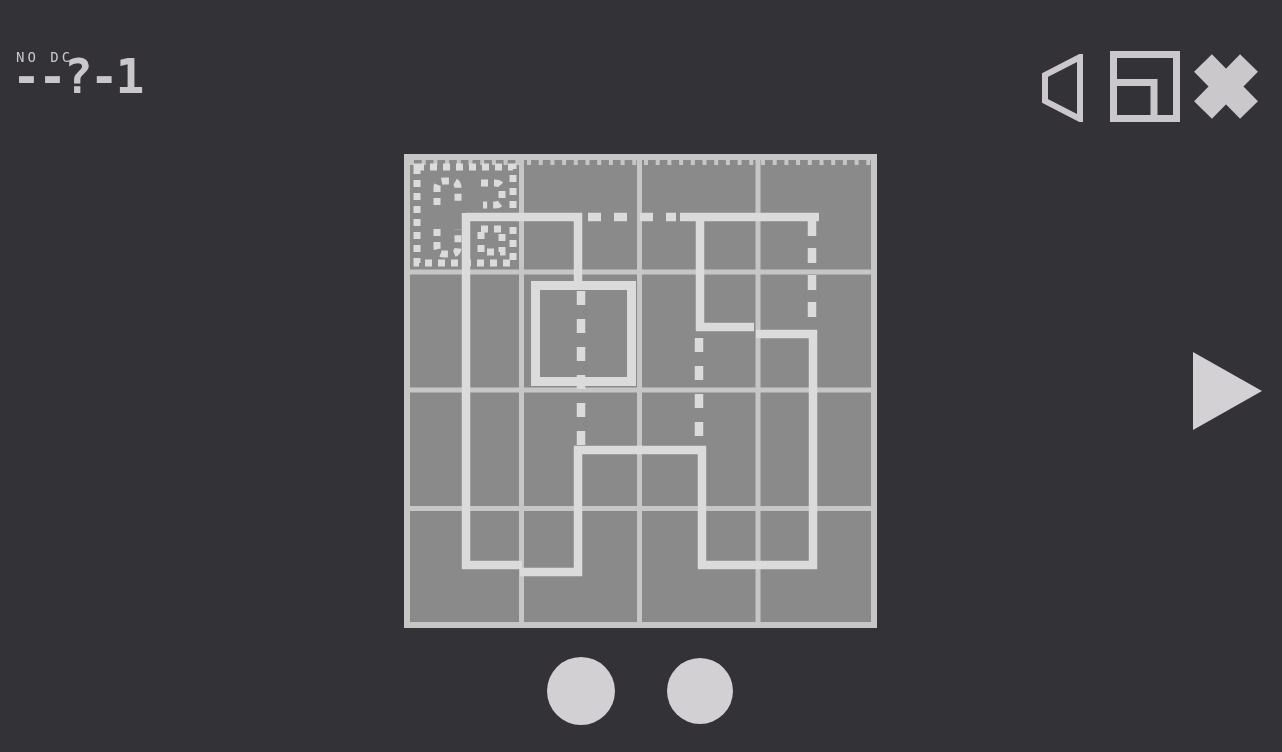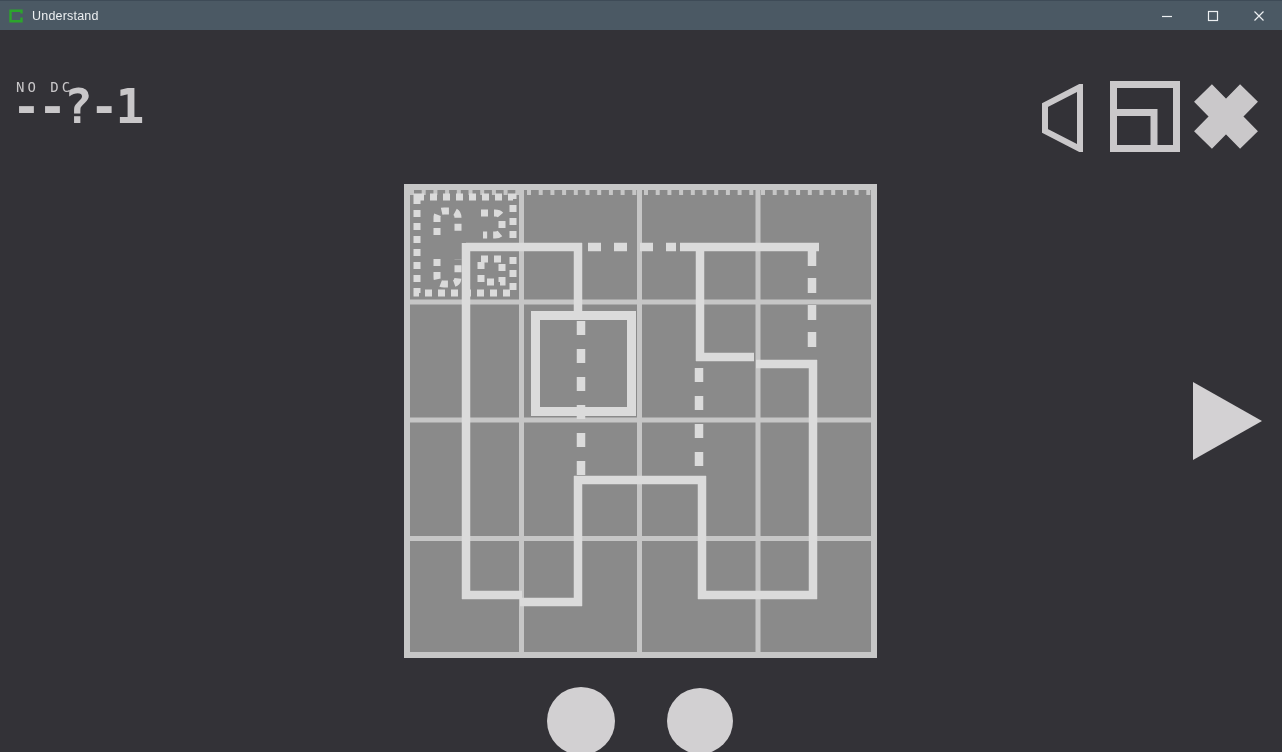--- a/index.html
+++ b/index.html
@@ -48,45 +48,20 @@
   .dot{position:absolute;width:68px;height:68px;border-radius:50%;
     background:var(--circle-fill);border:none;cursor:default;}
   .dot-left{left:547px;top:657px;}
   .dot-right{left:667px;top:657px;width:66px;height:66px;top:658px;}
 </style>
 </head>
 <body>
 
 <div class="window">
 
-  <div class="titlebar">
-    <span class="app-icon">
-      <svg width="16" height="16" viewBox="0 0 16 16">
-        <path d="M13.5 5.5 V2.7 H2.5 V13.3 H13.5 V9.5" fill="none" stroke="var(--logo-green)" stroke-width="2.4"></path>
-      </svg>
-    </span>
-    <span class="title">Understand</span>
-    <div class="win-controls">
-      <button class="win-btn">
-        <svg width="12" height="12" viewBox="0 0 12 12">
-          <path d="M1 6.5 H11" stroke="#edf0f2" stroke-width="1.2" fill="none"></path>
-        </svg>
-      </button>
-      <button class="win-btn">
-        <svg width="12" height="12" viewBox="0 0 12 12">
-          <rect x="1.5" y="1.5" width="9" height="9" stroke="#edf0f2" stroke-width="1.2" fill="none"></rect>
-        </svg>
-      </button>
-      <button class="win-btn">
-        <svg width="12" height="12" viewBox="0 0 12 12">
-          <path d="M1.5 1.5 L10.5 10.5 M10.5 1.5 L1.5 10.5" stroke="#edf0f2" stroke-width="1.2" fill="none"></path>
-        </svg>
-      </button>
-    </div>
-  </div>
 
   <div class="stage">
 
     <div class="hud-rule">NO DC</div>
     <div class="hud-code">--?-1</div>
 
     <button class="tool-btn btn-volume">
       <svg width="42" height="68" viewBox="0 0 42 68">
         <polygon points="38,3 38,65 3,47 3,21" fill="none" stroke="var(--icon-gray)" stroke-width="6"></polygon>
       </svg>

